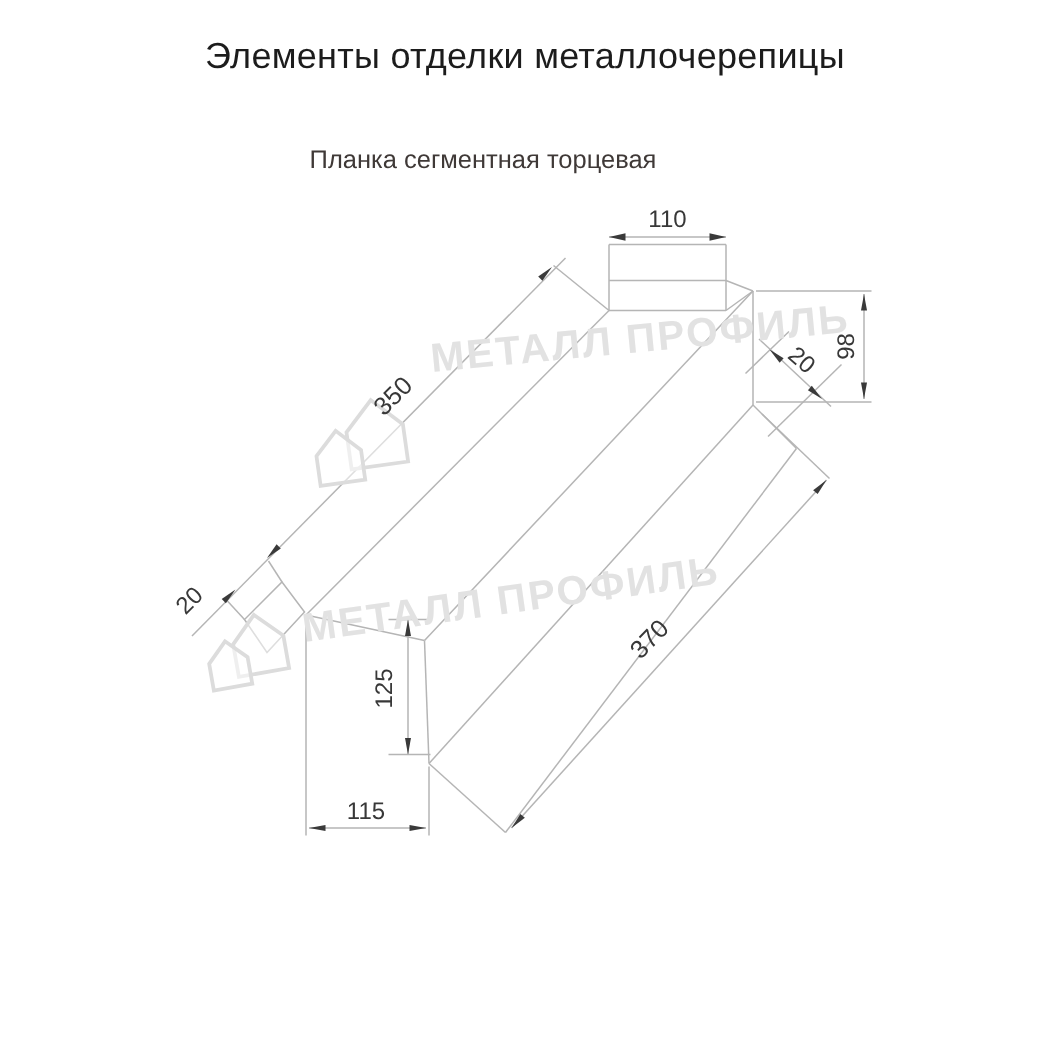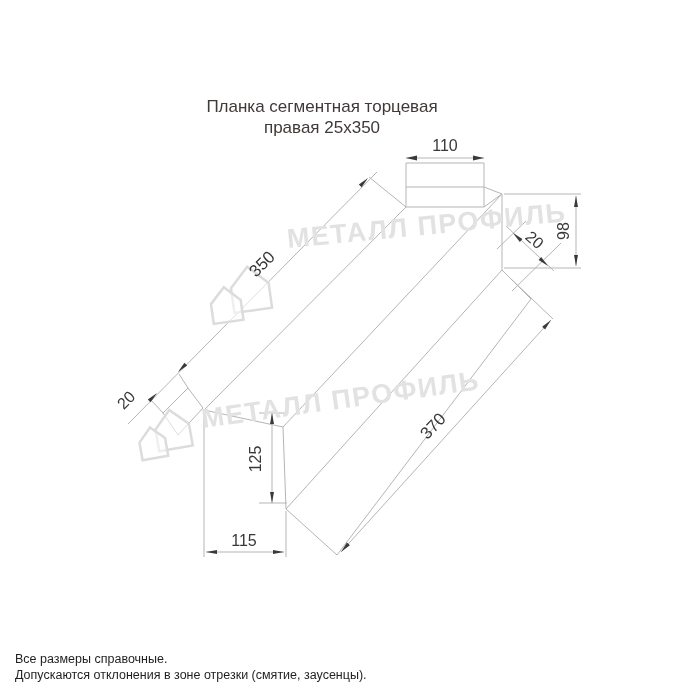--- a/index.html
+++ b/index.html
@@ -21,24 +21,24 @@
   }
   svg{position:absolute;left:0;top:0;}
   .dimtext{font-family:"Liberation Sans", sans-serif;fill:#383838;}
   .wmtext{font-family:"Liberation Sans", sans-serif;font-weight:bold;fill:#e2e2e2;letter-spacing:1.5px;}
 </style>
 </head>
 <body>
 
 <div id="page">
 
+  <div class="title">Элементы отделки металлочерепицы</div>
 
   <div class="subtitle">
     <div>Планка сегментная торцевая</div>
-    <div>правая 25х350</div>
   </div>
 
   <svg width="700" height="700" viewBox="0 0 700 700">
 
     <g stroke="#b5b5b5" stroke-width="1" fill="none">
 
       <line x1="406" y1="163" x2="484" y2="163"></line>
       <line x1="484" y1="163" x2="484" y2="207"></line>
       <line x1="484" y1="207" x2="406" y2="207"></line>
       <line x1="406" y1="207" x2="406" y2="163"></line>
@@ -124,18 +124,14 @@
       <text class="dimtext" x="569" y="231" transform="rotate(-90 569 231)">98</text>
       <text class="dimtext" x="531" y="244" transform="rotate(41 531 244)">20</text>
       <text class="dimtext" x="266" y="268" font-size="17" transform="rotate(-45 266 268)">350</text>
       <text class="dimtext" x="437" y="430" font-size="17" transform="rotate(-46 437 430)">370</text>
       <text class="dimtext" x="130" y="404" transform="rotate(-45 130 404)">20</text>
       <text class="dimtext" x="261" y="459" transform="rotate(-90 261 459)">125</text>
       <text class="dimtext" x="244" y="546">115</text>
     </g>
   </svg>
 
-  <div class="footer">
-    <div>Все размеры справочные.</div>
-    <div>Допускаются отклонения в зоне отрезки (смятие, заусенцы).</div>
-  </div>
 
 </div>
 
 </body></html>

